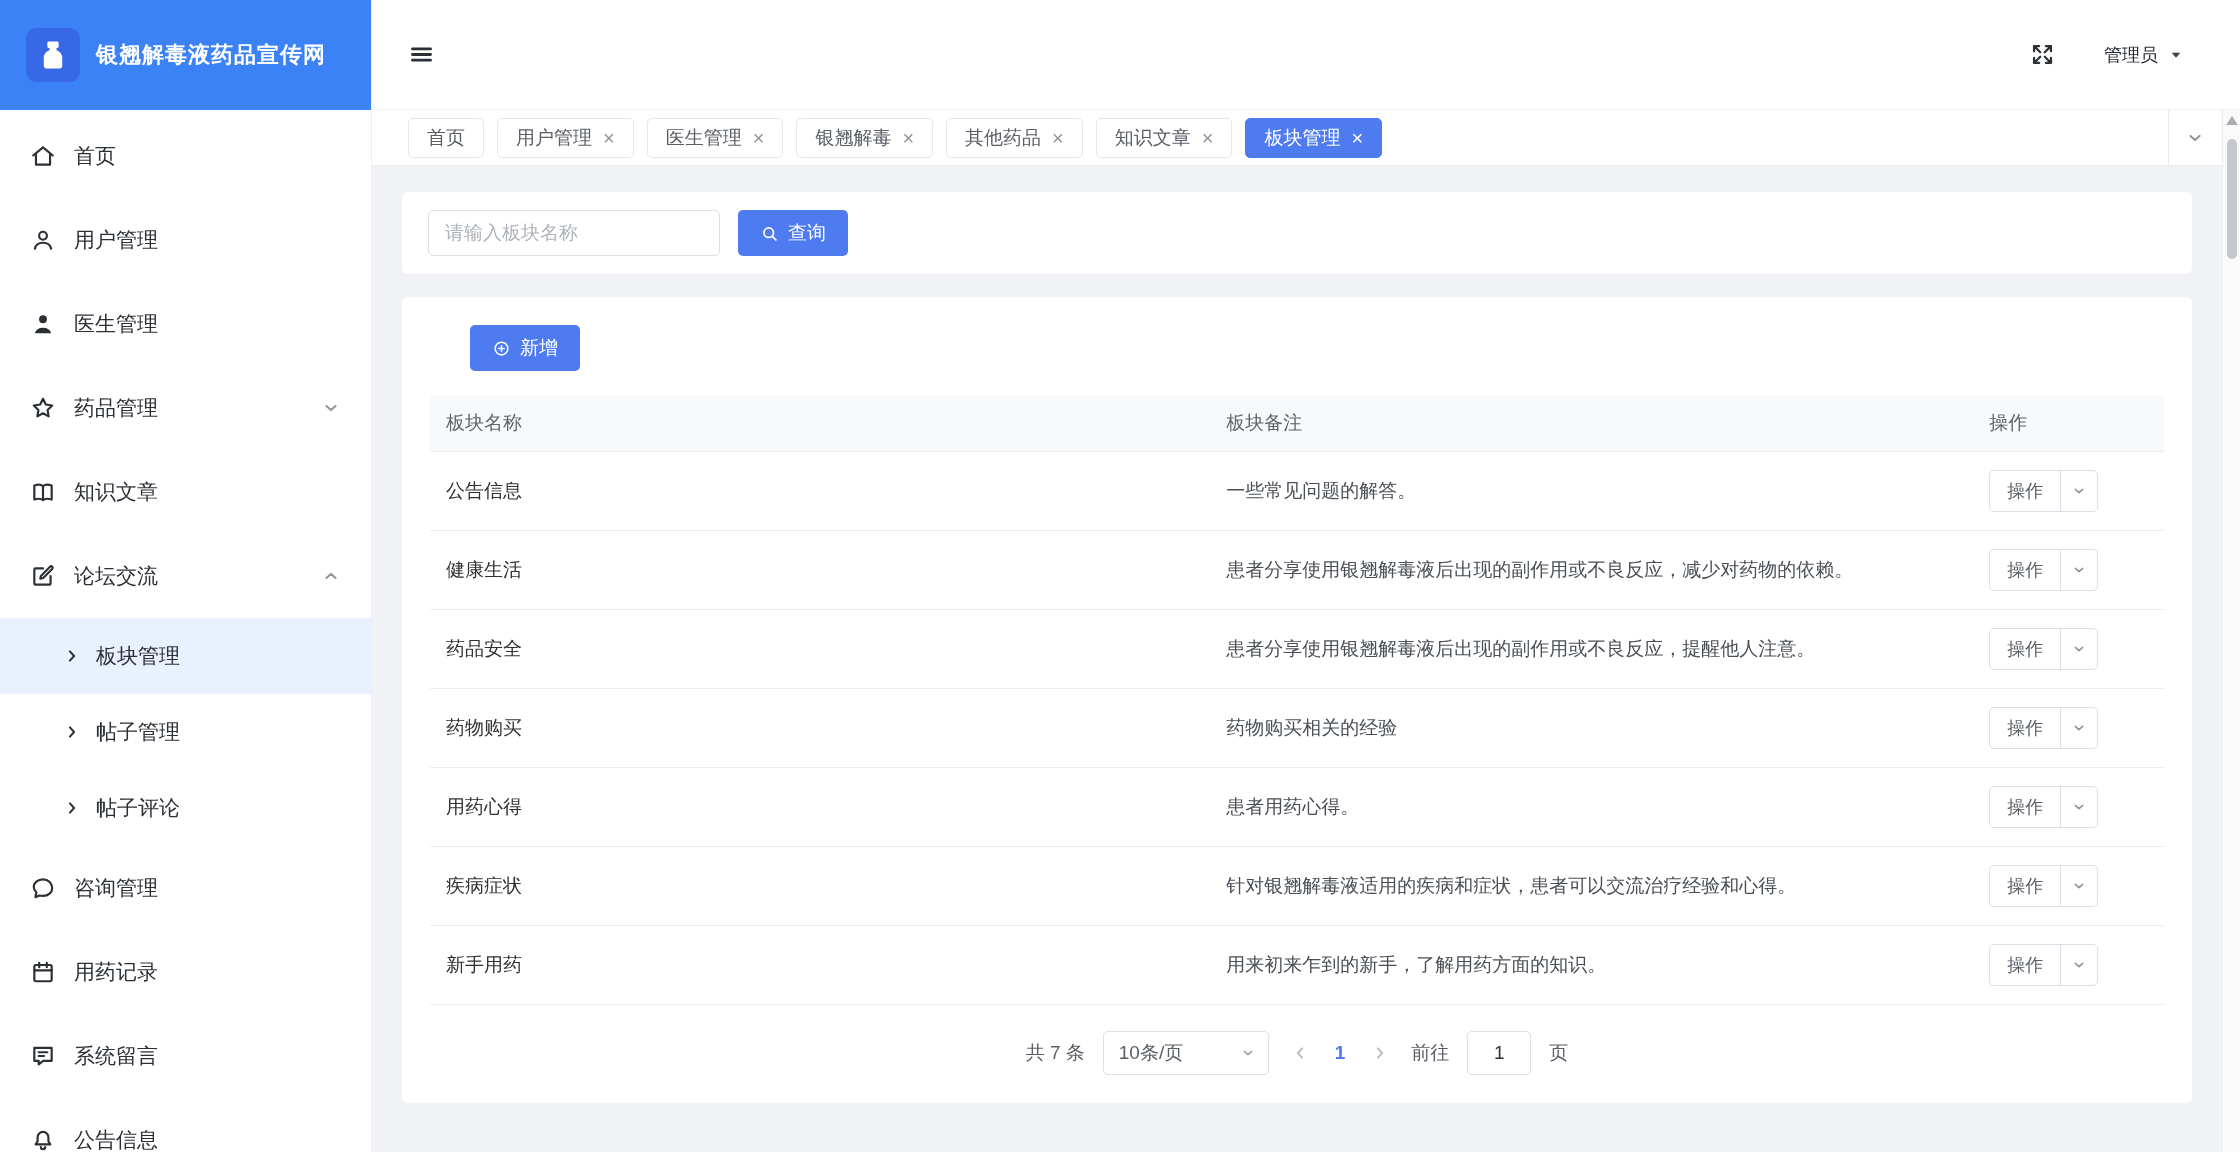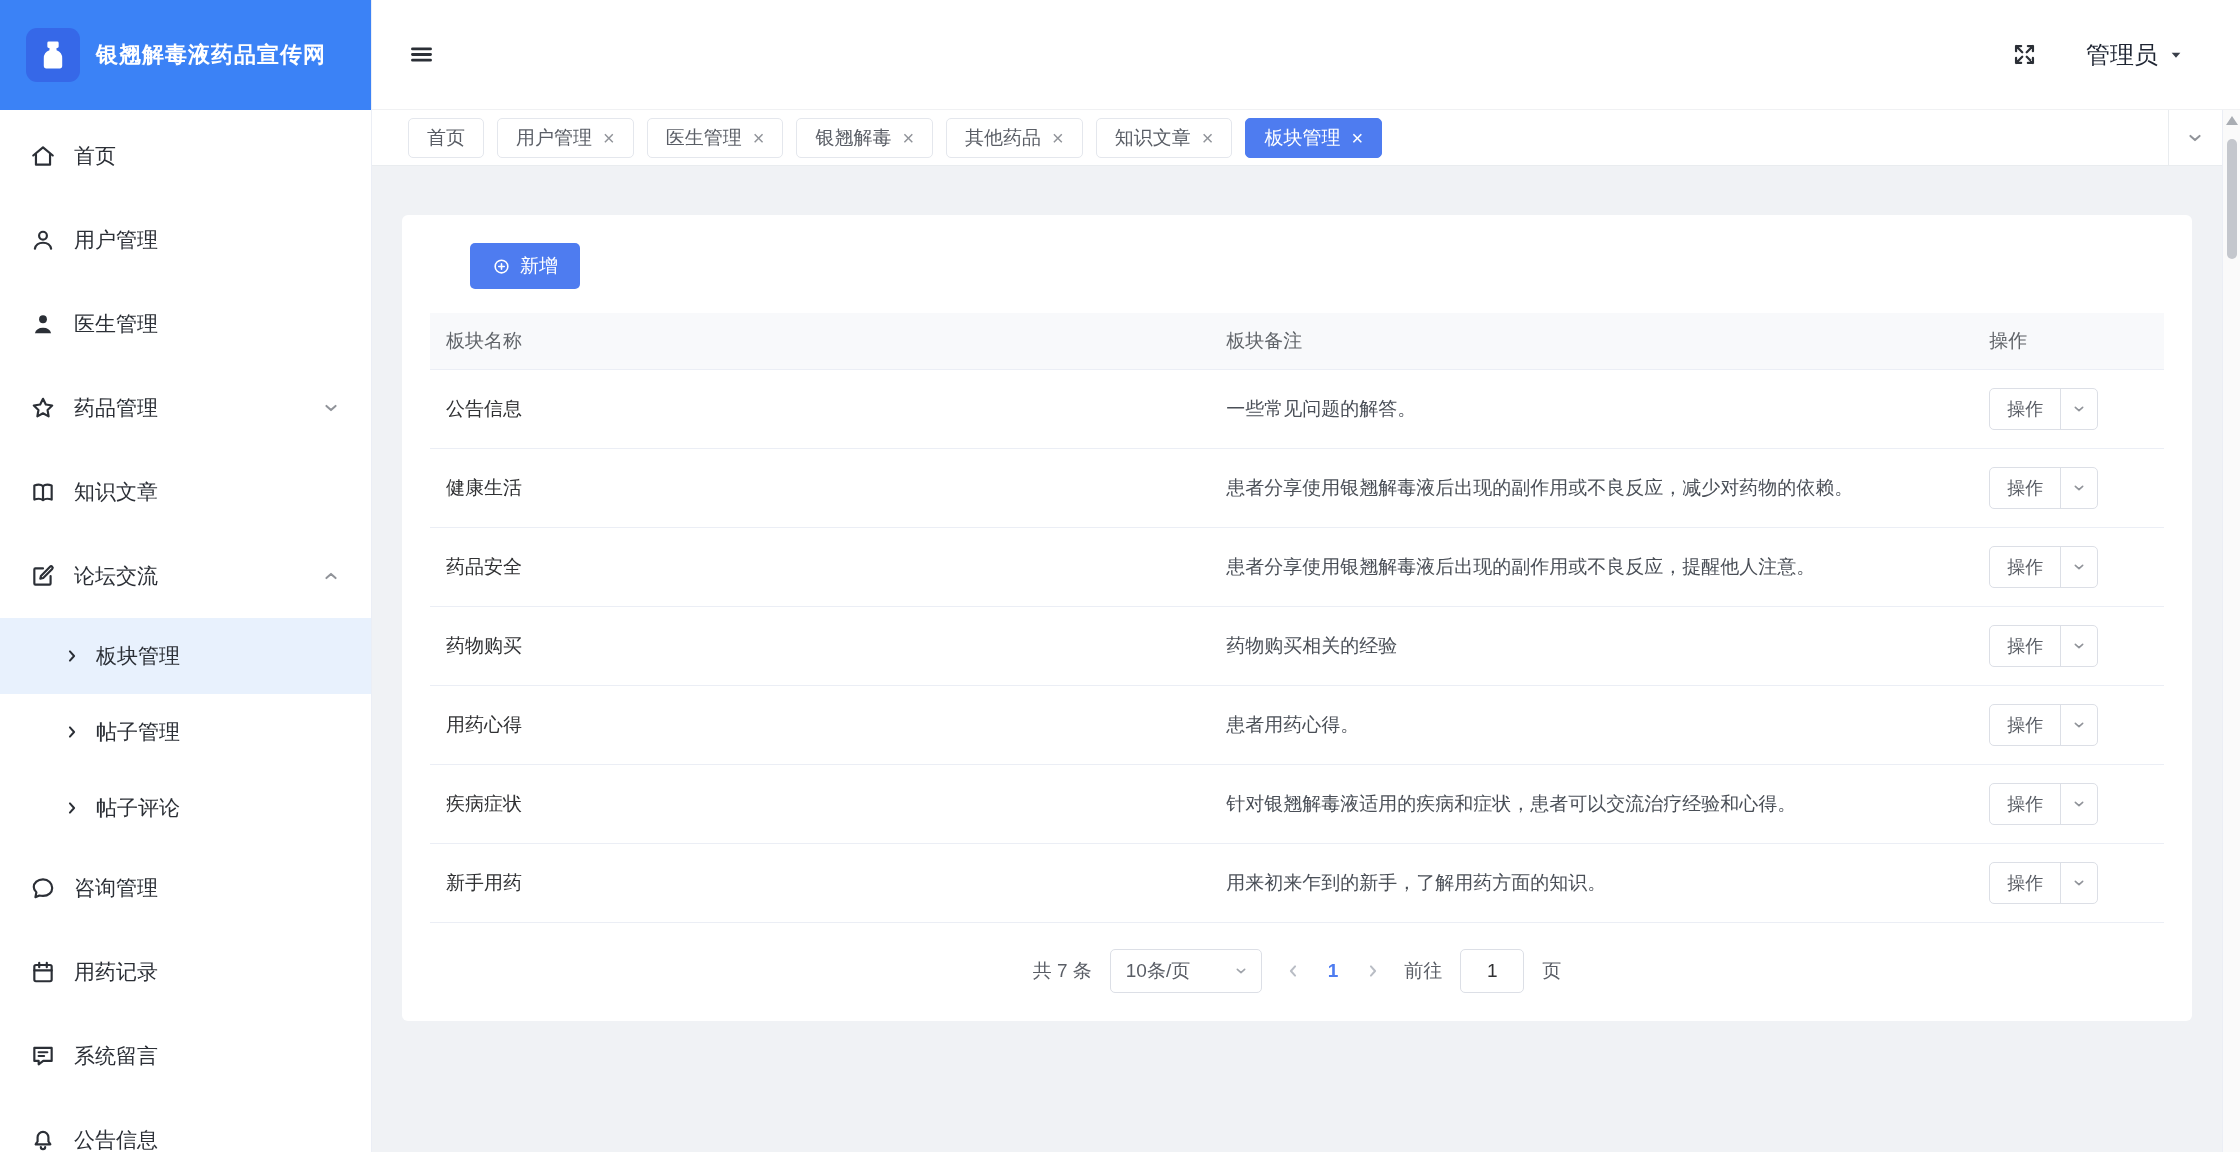--- a/index.html
+++ b/index.html
@@ -20,21 +20,21 @@
   .sub-item { height:76px; display:flex; align-items:center; padding:0 30px 0 62px; gap:14px; font-size:21px; color:#2b2f36; cursor:pointer; }
   .sub-item .ic { width:20px; height:20px; color:#2b2f36; flex:none; }
   .sub-item.active { background:#e8f1fd; }
 
   
   .main { flex:1; min-width:0; display:flex; flex-direction:column; position:relative; }
 
   .topbar { height:110px; flex:none; background:#fff; display:flex; align-items:center; padding:0 56px 0 36px; border-bottom:1px solid #f0f1f3; }
   .topbar .ic { width:27px; height:27px; color:#2b2f36; }
   .topbar-right { margin-left:auto; display:flex; align-items:center; gap:48px; }
-  .user-chip { display:flex; align-items:center; gap:10px; font-size:24px; color:#1f2533; cursor:pointer; }
+  .user-chip { display:flex; align-items:center; gap:10px; font-size:18px; color:#1f2533; cursor:pointer; }
   .user-chip .caret { width:16px; height:16px; color:#3a3f4a; }
 
   .tabbar { height:56px; flex:none; background:#fff; display:flex; align-items:center; padding:0 20px 0 36px; gap:13px; border-bottom:1px solid #e9ecef; }
   .tab { height:40px; display:inline-flex; align-items:center; gap:11px; padding:0 18px; border:1px solid #e4e7ed; border-radius:5px; background:#fff; font-size:19px; color:#5a5e66; cursor:pointer; white-space:nowrap; }
   .tab .x { font-size:20px; line-height:1; color:#909399; }
   .tab.active { background:#4e7cf0; border-color:#4e7cf0; color:#fff; }
   .tab.active .x { color:#fff; }
   .tab-actions { margin-left:auto; height:56px; width:52px; display:flex; align-items:center; justify-content:center; border-left:1px solid #e9ecef; color:#909399; cursor:pointer; }
   .tab-actions .ic { width:20px; height:20px; }
 
@@ -61,21 +61,21 @@
   td { font-size:19px; color:#4a4f57; padding:18px 16px; height:61px; }
   td.name { color:#303133; }
   col.c1 { width:45%; } col.c2 { width:44%; } col.c3 { width:11%; }
 
   .split-btn { display:inline-flex; align-items:stretch; border:1px solid #dcdfe6; border-radius:5px; overflow:hidden; background:#fff; cursor:pointer; }
   .split-btn .lbl { padding:8px 17px; font-size:18px; color:#5a5e66; }
   .split-btn .dd { display:flex; align-items:center; padding:0 10px; border-left:1px solid #dcdfe6; color:#909399; }
   .split-btn .dd .ic { width:16px; height:16px; }
 
   .pagination { margin-top:26px; display:flex; align-items:center; justify-content:center; gap:18px; font-size:19px; color:#5a5e66; }
-  .page-size { display:inline-flex; align-items:center; justify-content:space-between; width:152px; height:44px; border:1px solid #dcdfe6; border-radius:5px; padding:0 12px 0 15px; color:#5a5e66; cursor:pointer; }
+  .page-size { display:inline-flex; align-items:center; justify-content:space-between; width:166px; height:44px; border:1px solid #dcdfe6; border-radius:5px; padding:0 12px 0 15px; color:#5a5e66; cursor:pointer; }
   .page-size .ic { width:16px; height:16px; color:#a0a4ab; }
   .pg-arrow { width:26px; height:26px; color:#b9bdc5; display:flex; align-items:center; justify-content:center; cursor:pointer; }
   .pg-arrow .ic { width:20px; height:20px; }
   .pg-num { color:#4e7cf0; font-weight:bold; padding:0 4px; cursor:pointer; }
   .goto-input { width:64px; height:44px; border:1px solid #dcdfe6; border-radius:5px; text-align:center; font-size:19px; color:#303133; outline:none; font-family:inherit; }
 
   .ic { display:inline-block; }
 </style>
 </head>
 <body>
@@ -328,20 +328,29 @@
       </div>
       <div class="tab-actions">
         <svg class="ic">
             <use href="#i-chev-down"></use>
           </svg>
       </div>
     </div>
 
     <div class="content">
 
+      <div class="card search-card">
+        <input class="search-input" value="" placeholder="请输入板块名称" style="">
+        <button class="btn">
+          <svg class="ic">
+              <use href="#i-search"></use>
+            </svg>
+          <span>查询</span>
+        </button>
+      </div>
 
       <div class="card table-card">
         <div class="add-row">
           <button class="btn">
             <svg class="ic">
                 <use href="#i-plus-circle"></use>
               </svg>
             <span>新增</span>
           </button>
         </div>

